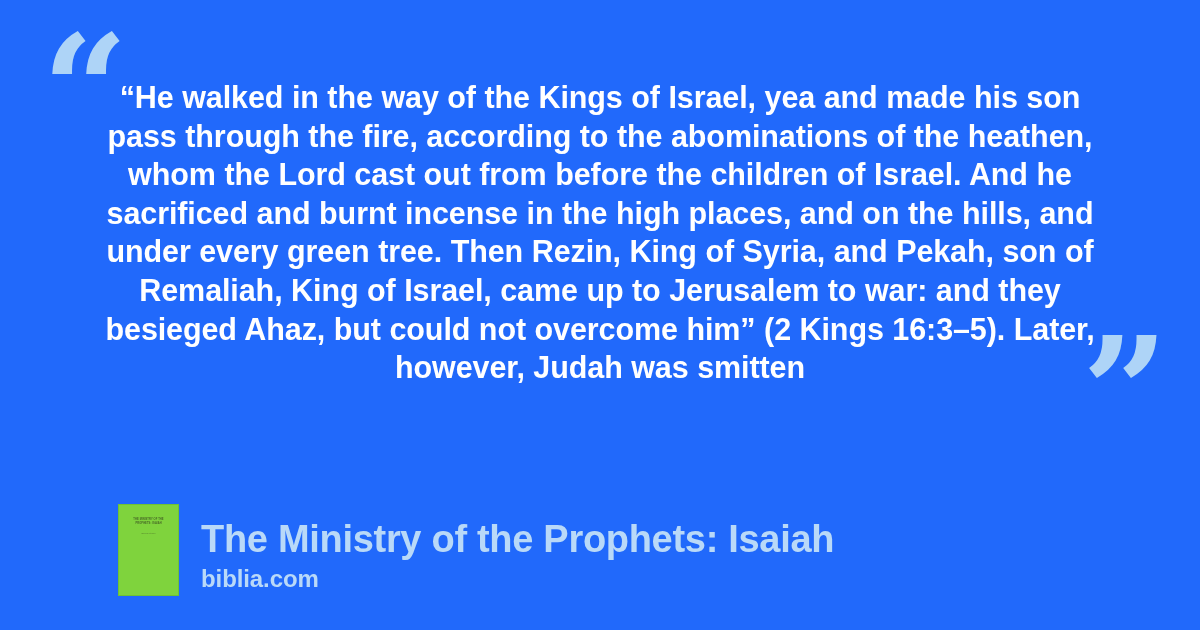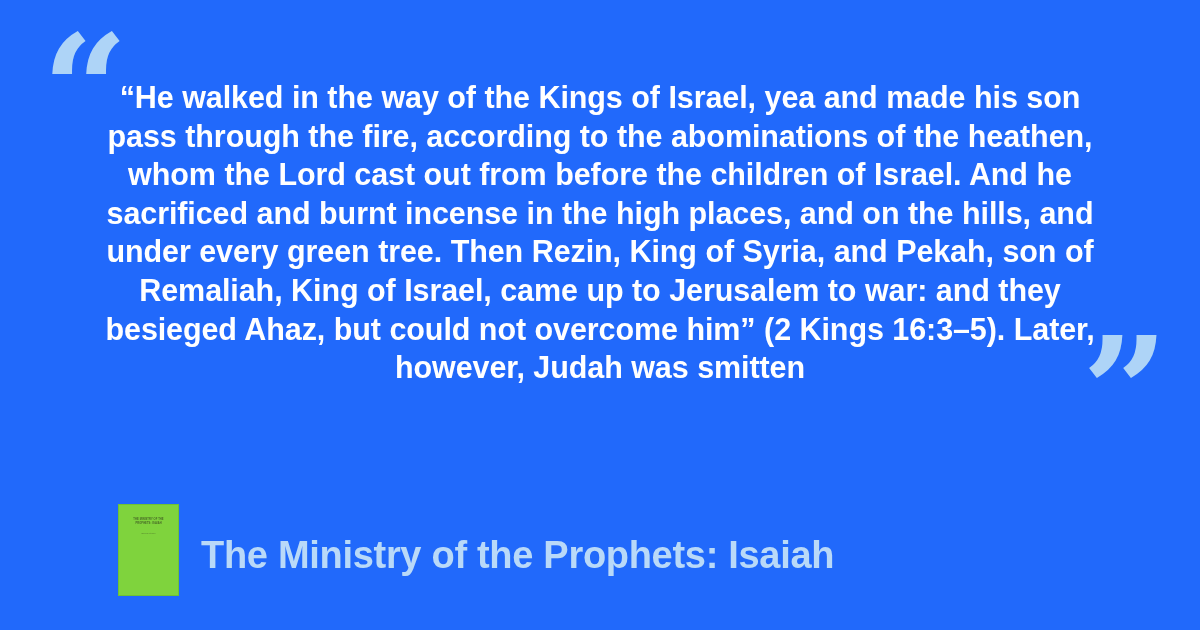--- a/index.html
+++ b/index.html
@@ -138,17 +138,18 @@
 
   <div class="footer">
 
     <div class="book-cover">
       <div class="bc-title">The Ministry of the Prophets: Isaiah</div>
       <div class="bc-sub">Biblical Studies</div>
     </div>
 
     <div class="footer-text">
       <div class="footer-title">The Ministry of the Prophets: Isaiah</div>
+      <div class="footer-site">biblia.com</div>
     </div>
 
   </div>
 
 </div>
 
 </body></html>

